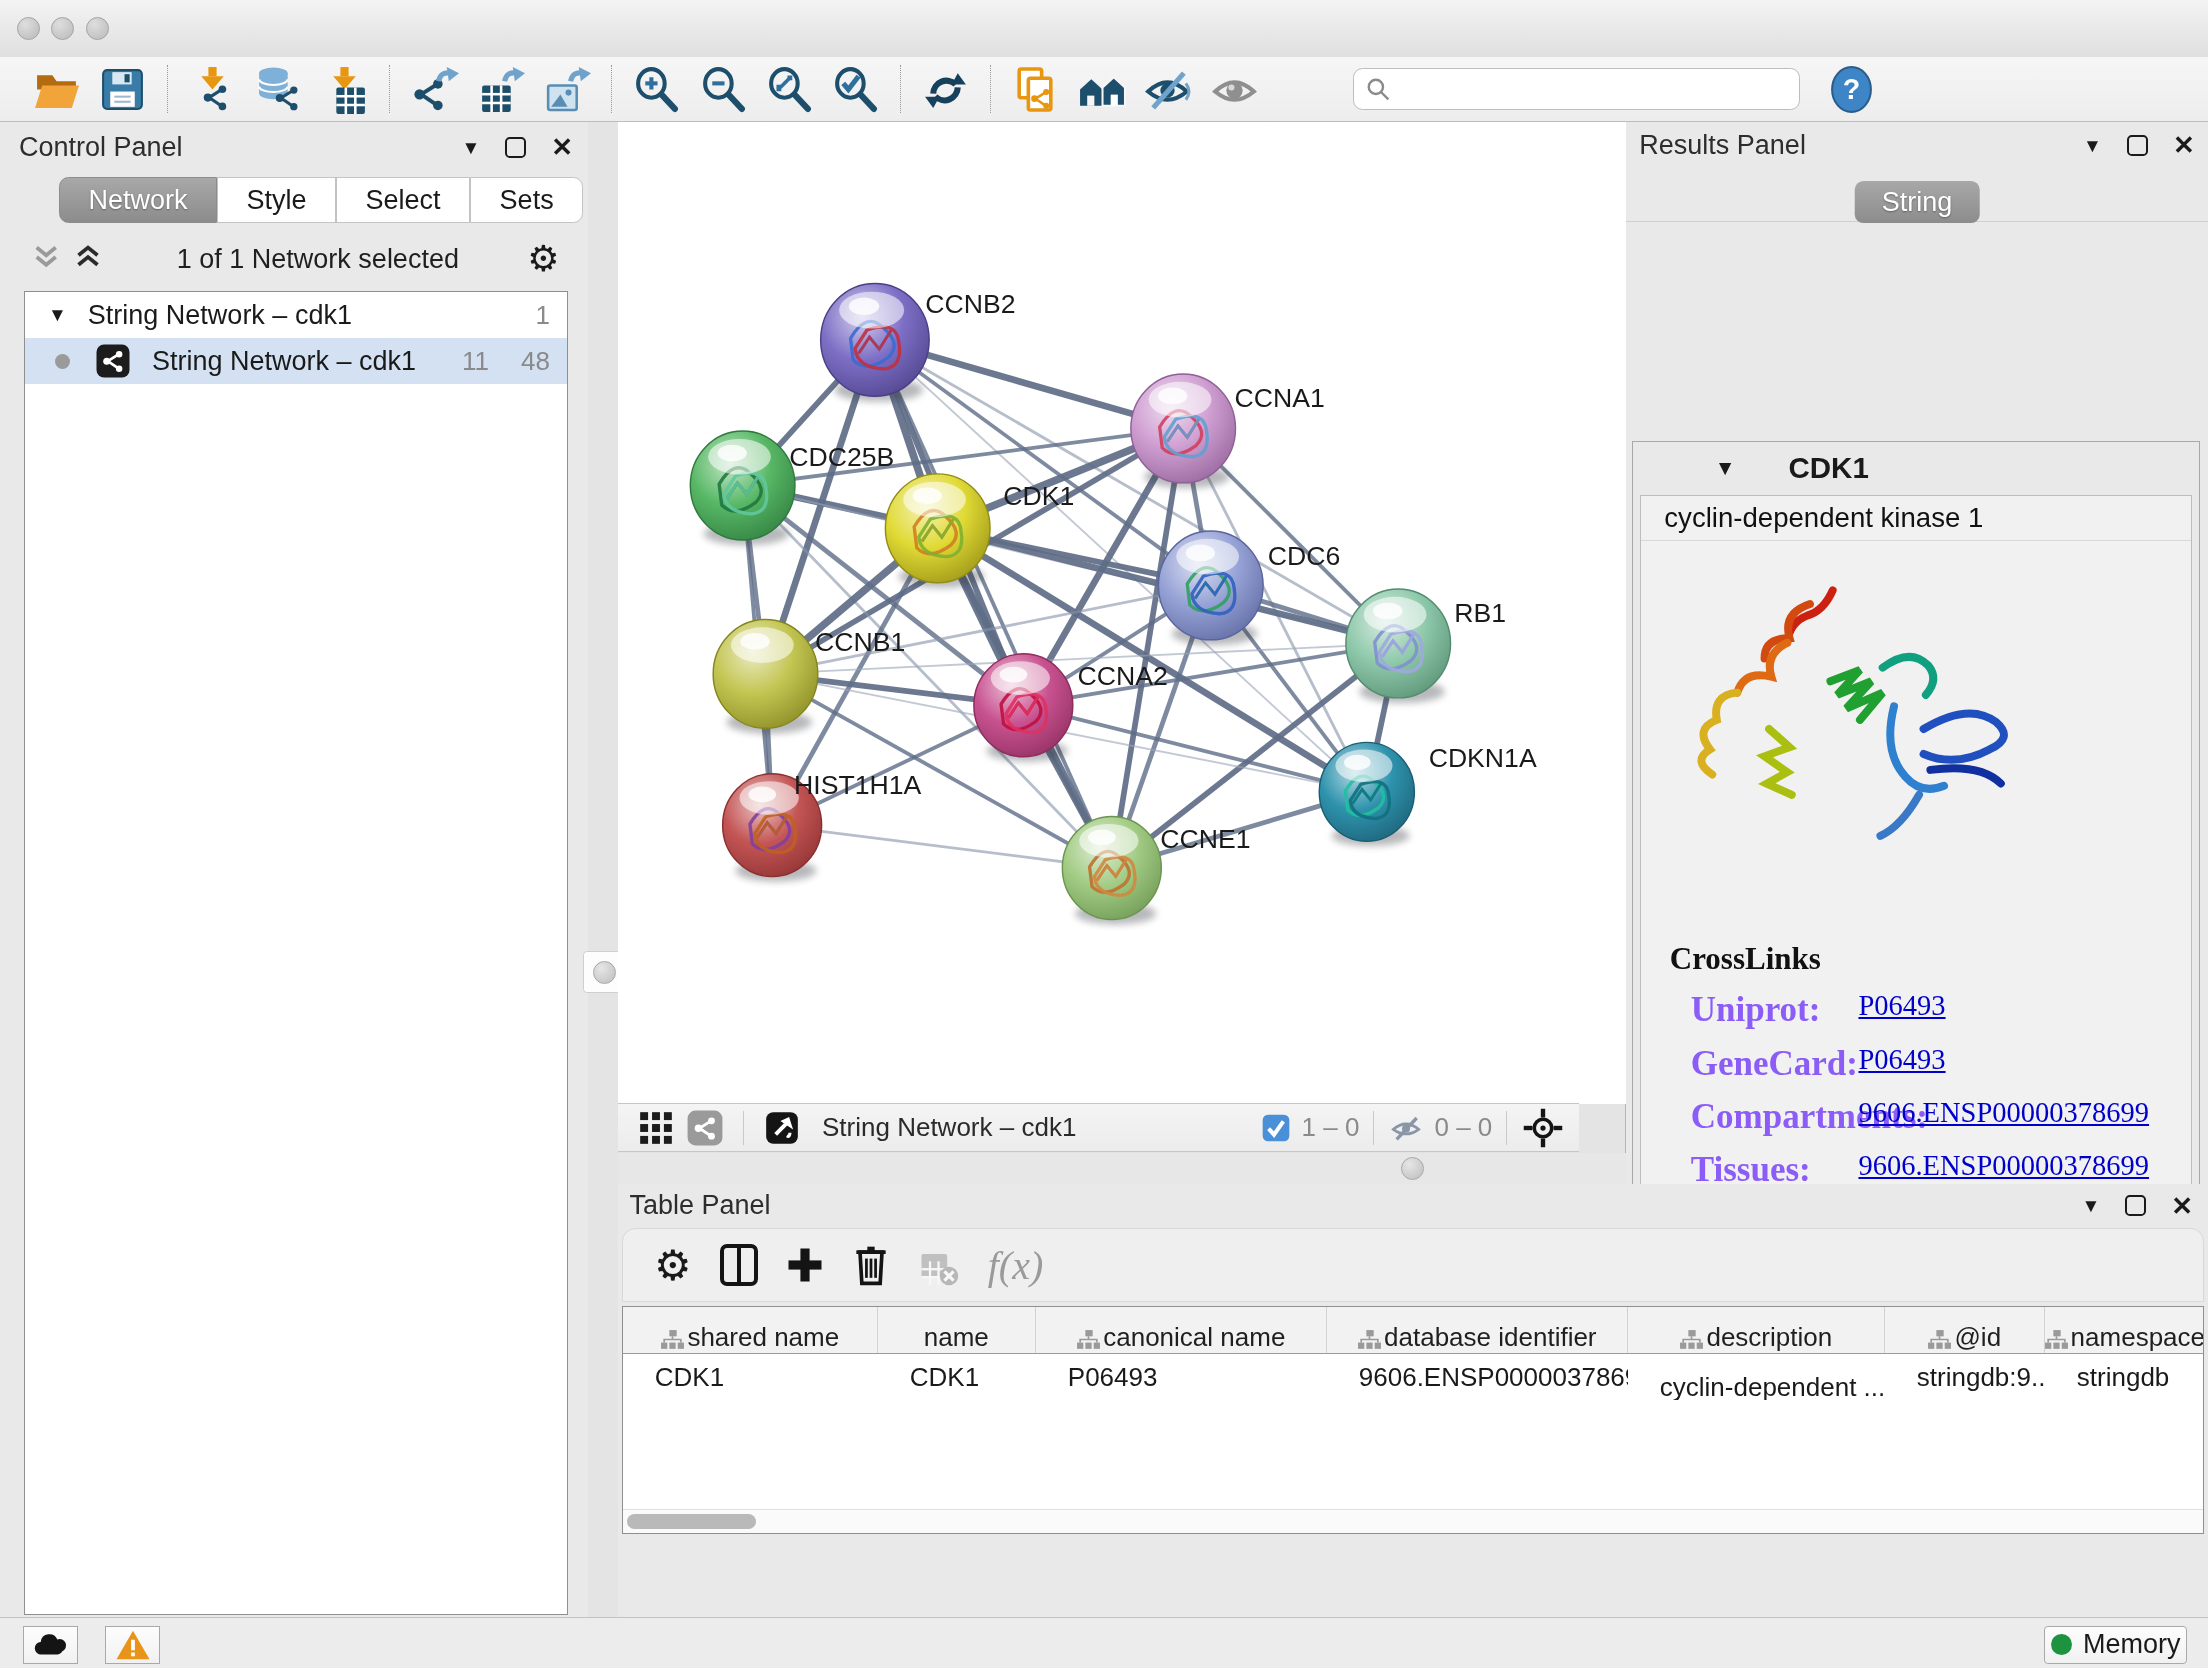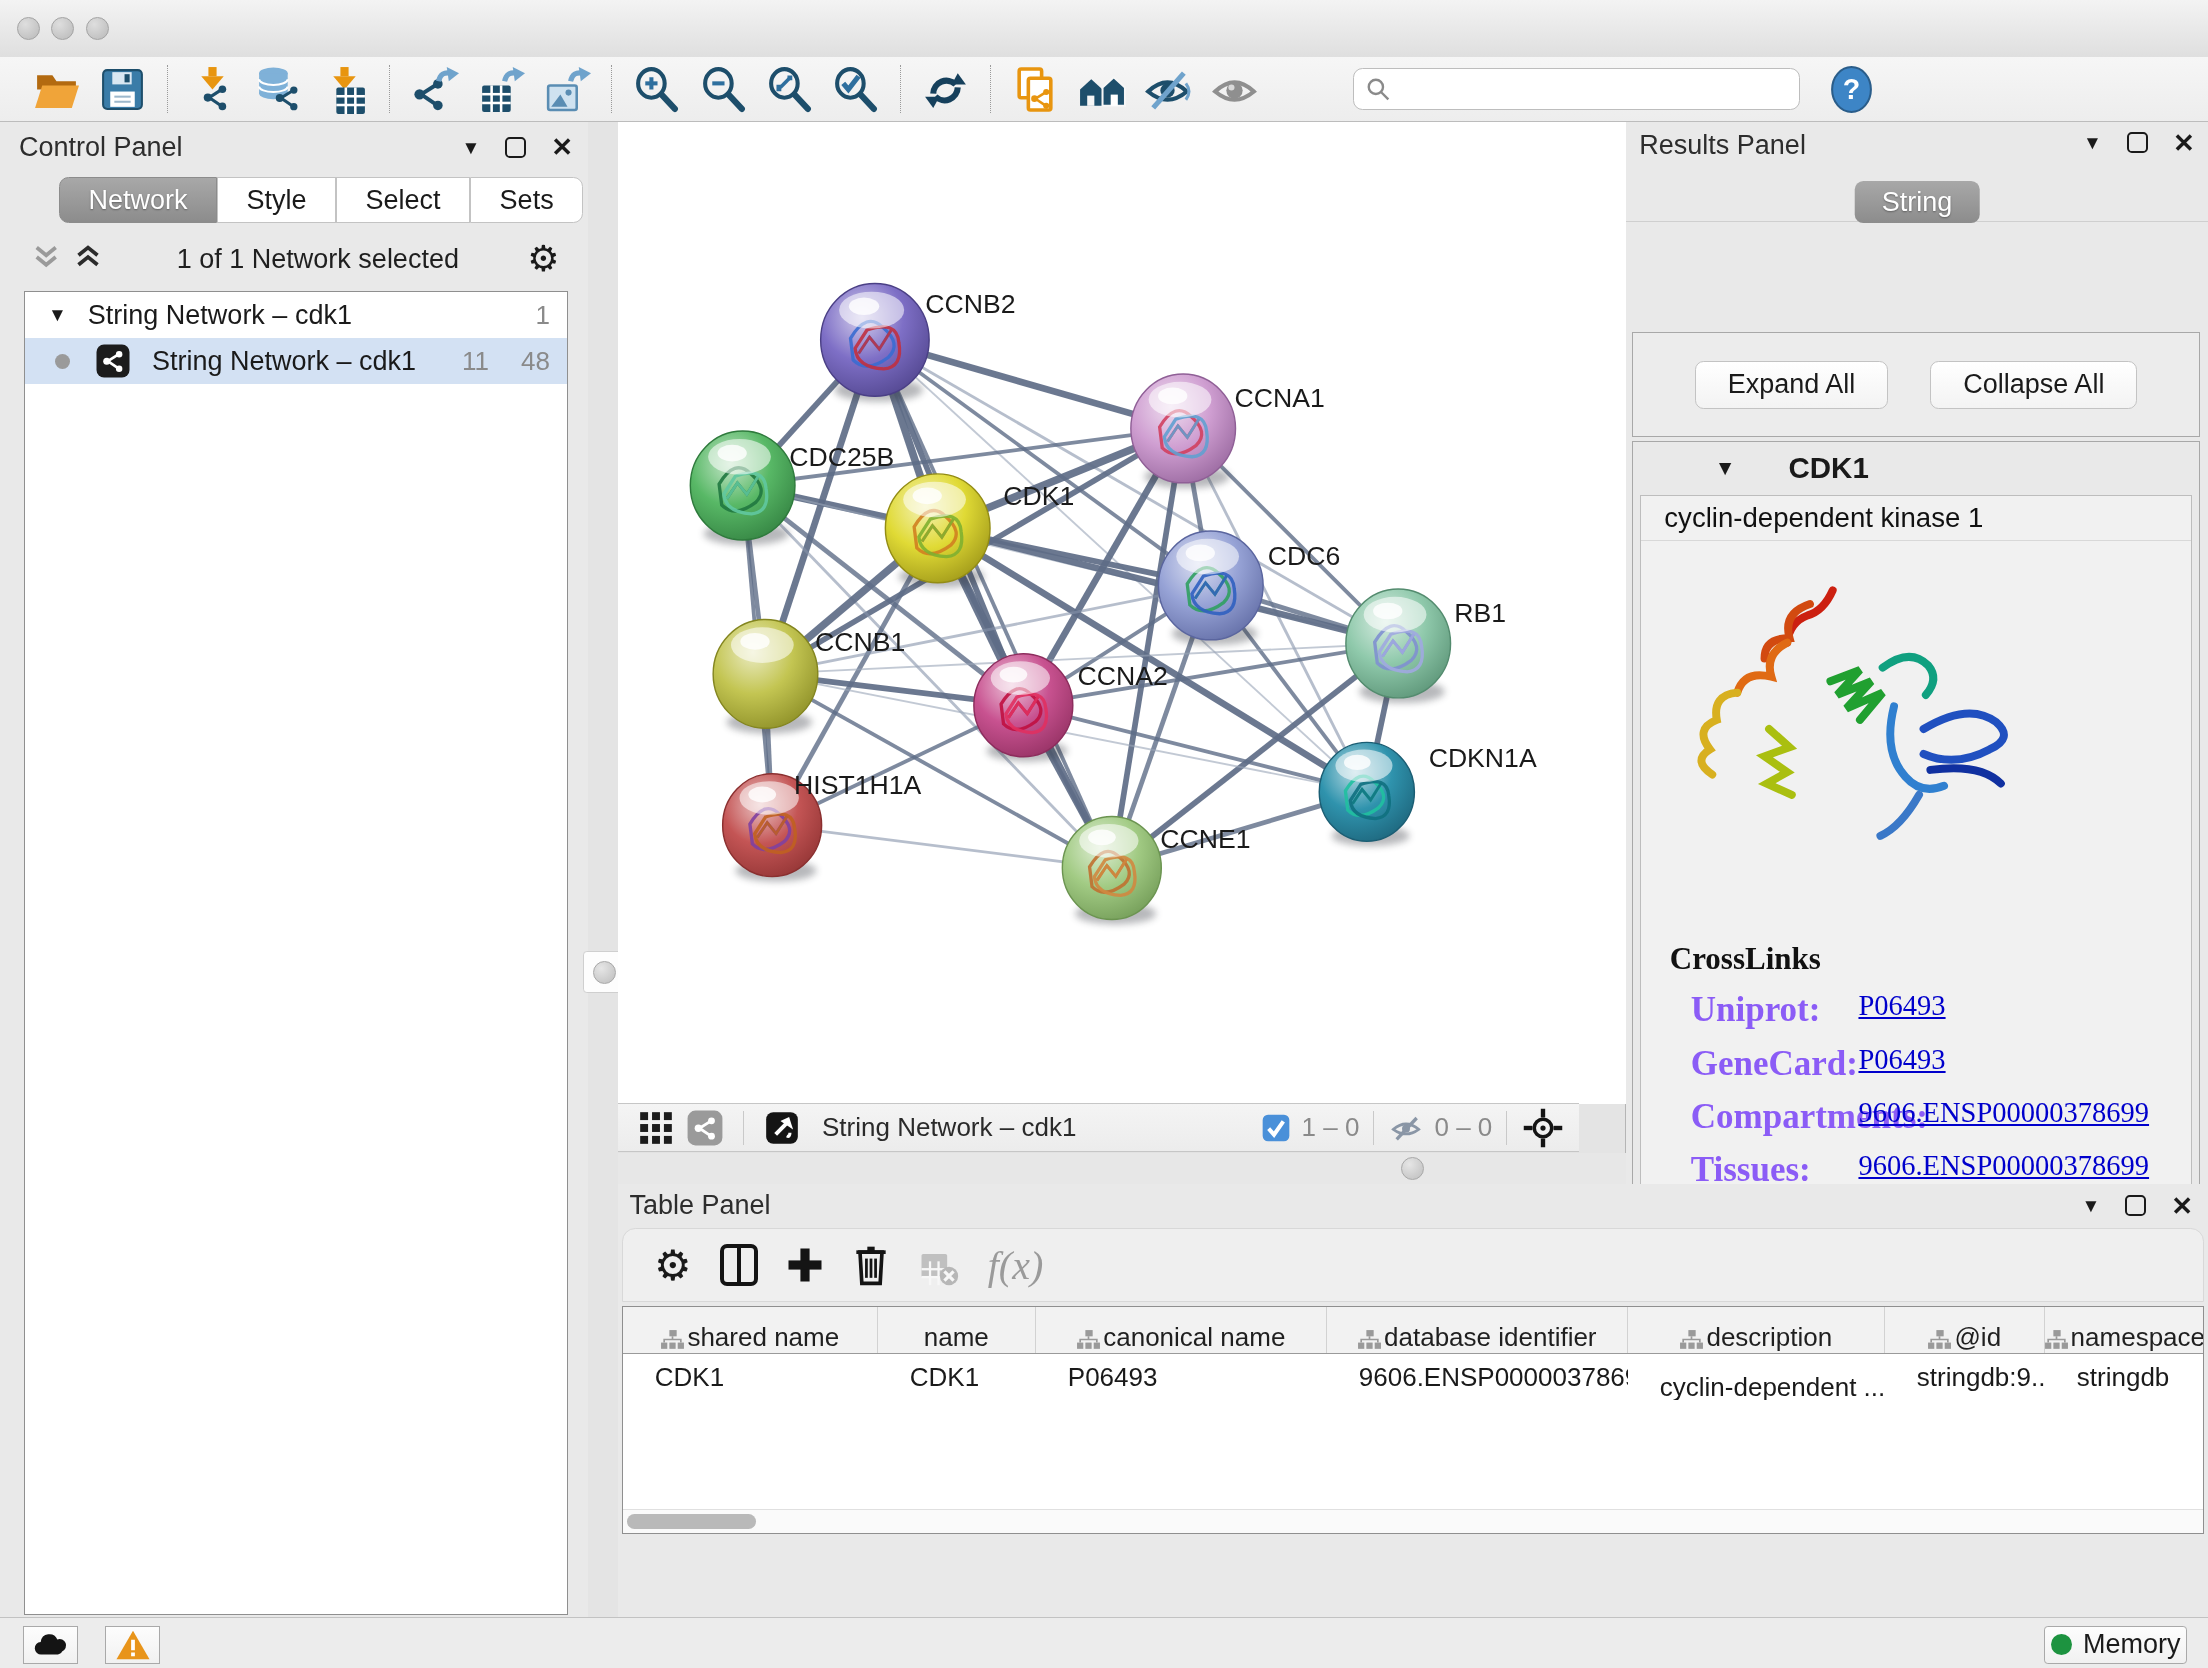--- a/index.html
+++ b/index.html
@@ -42,21 +42,21 @@
   #net-canvas{left:618px;top:122px;width:1082px;height:982px;background:#fff;}
   
   #net-toolbar{left:618px;top:1103px;width:961px;height:49px;background:linear-gradient(#f4f4f4,#ececec);border-top:1px solid #c6c6c6;border-bottom:1px solid #c6c6c6;display:flex;align-items:center;padding:0 13.3px;box-sizing:border-box;font-size:26px;color:#2a2a2a;}
   .ntb-sep{width:0;height:34px;border-left:1px solid #c9c9c9;margin:0 13.3px;}
   #net-title{margin-left:15px;}
   .cnt{color:#8a8a8a;font-size:26px;margin-left:9.5px;}
   
   #hsplit{left:618px;top:1153px;width:1590px;height:31px;background:#e7e7e7;}
   
   #results-panel{left:1626px;top:122px;width:582px;height:1062px;background:#e9e9e9;}
-  #rp-head{position:absolute;left:13.3px;right:13.3px;top:7.6px;display:flex;justify-content:space-between;align-items:flex-start;}
+  #rp-head{position:absolute;left:13.3px;right:13.3px;top:7.6px;display:flex;justify-content:space-between;align-items:center;}
   #rp-body{position:absolute;left:0;right:0;top:99px;bottom:0;border-top:1.9px solid #cfcfcf;background:#e9e9e9;}
   #rp-tab{position:absolute;left:50%;transform:translateX(-50%);top:59px;height:42px;padding:0 27px;background:linear-gradient(#a8a8a8,#8c8c8c);border-radius:8.6px;color:#fff;font-size:27px;display:flex;align-items:center;text-shadow:0 1px 1.9px rgba(0,0,0,.35);z-index:2;}
   #rp-btnbox{position:absolute;left:5.7px;right:7.6px;top:110px;height:105px;border:1.9px solid #a8a8a8;background:#ececec;box-sizing:border-box;display:flex;align-items:center;justify-content:center;gap:42px;}
   .rp-btn{height:46px;padding:0 32px;background:linear-gradient(#ffffff,#f3f3f3);border:1px solid #c3c3c3;border-radius:8.6px;font-size:27px;display:flex;align-items:center;}
   #rp-entry{position:absolute;left:5.7px;right:7.6px;top:219px;height:788px;border:1.9px solid #a8a8a8;background:#e9e9e9;box-sizing:border-box;}
   #rp-entry-head{height:51px;display:flex;align-items:center;}
   #rp-entry-tri{margin-left:82px;font-size:21px;}
   #rp-gene{margin-left:53px;font-size:29.5px;font-weight:bold;}
   #rp-inner{position:absolute;left:7.6px;right:7.6px;top:53px;bottom:7.6px;border:1px solid #bdbdbd;background:#f1f1f1;}
   #rp-desc{height:44px;line-height:44px;padding-left:23px;font-size:27.6px;color:#111;}
@@ -657,24 +657,20 @@
   <div id="rp-head">
     <span class="panel-head-title">Results Panel</span>
     <span class="win-ctrls">
       <span class="wc-tri">▼</span>
       <span class="wc-box"></span>
       <span class="wc-x">✕</span>
     </span>
   </div>
   <div id="rp-tab">String</div>
   <div id="rp-body">
-    <div id="rp-btnbox">
-      <div class="rp-btn">Expand All</div>
-      <div class="rp-btn">Collapse All</div>
-    </div>
     <div id="rp-entry">
       <div id="rp-entry-head">
         <span id="rp-entry-tri">▼</span>
         <span id="rp-gene">CDK1</span>
       </div>
       <div id="rp-inner">
         <div id="rp-desc" style="border-bottom:1px solid #d8d8d8">cyclin-dependent kinase 1</div>
         <div id="rp-structure">
             <svg width="409" height="352" viewBox="0 0 360 300">
 <g fill="none" stroke-linecap="round" stroke-width="7">

